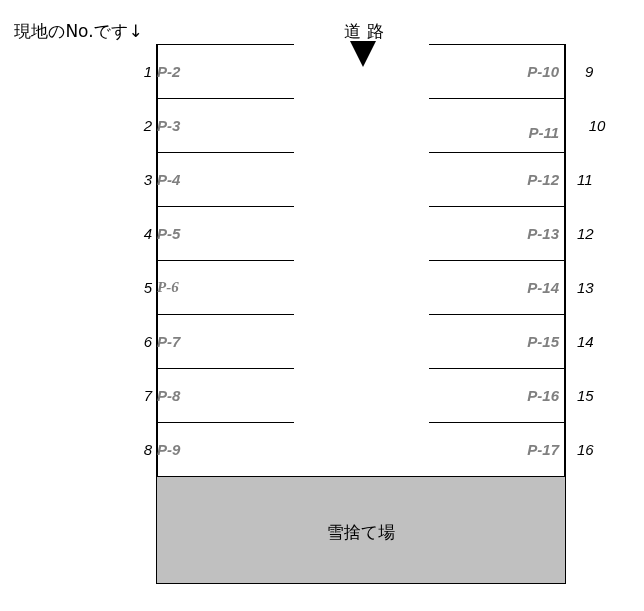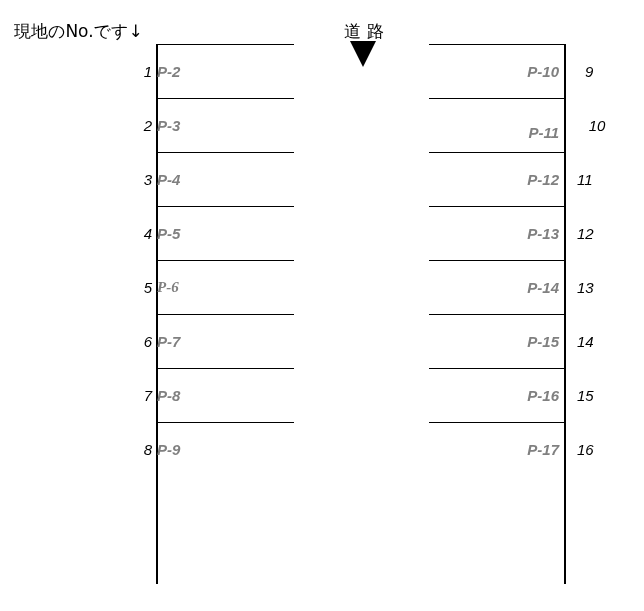--- a/index.html
+++ b/index.html
@@ -82,13 +82,16 @@
       <span class="p-right" style="top:343px;">P-16</span>
       <span class="num-right" style="left:420px;top:343px;">15</span>
       <div class="hline" style="left:0;top:378px;width:137px;"></div>
       <div class="hline" style="left:272px;top:378px;width:136px;"></div>
       <span class="num-left" style="left:-45px;top:397px;">8</span>
       <span class="p-left" style="top:397px;">P-9</span>
       <span class="p-right" style="top:397px;">P-17</span>
       <span class="num-right" style="left:420px;top:397px;">16</span>
     </div>
 
+  <div class="snow">
+    <div class="snow-label">雪捨て場</div>
+  </div>
 </div>
 
 </body></html>

